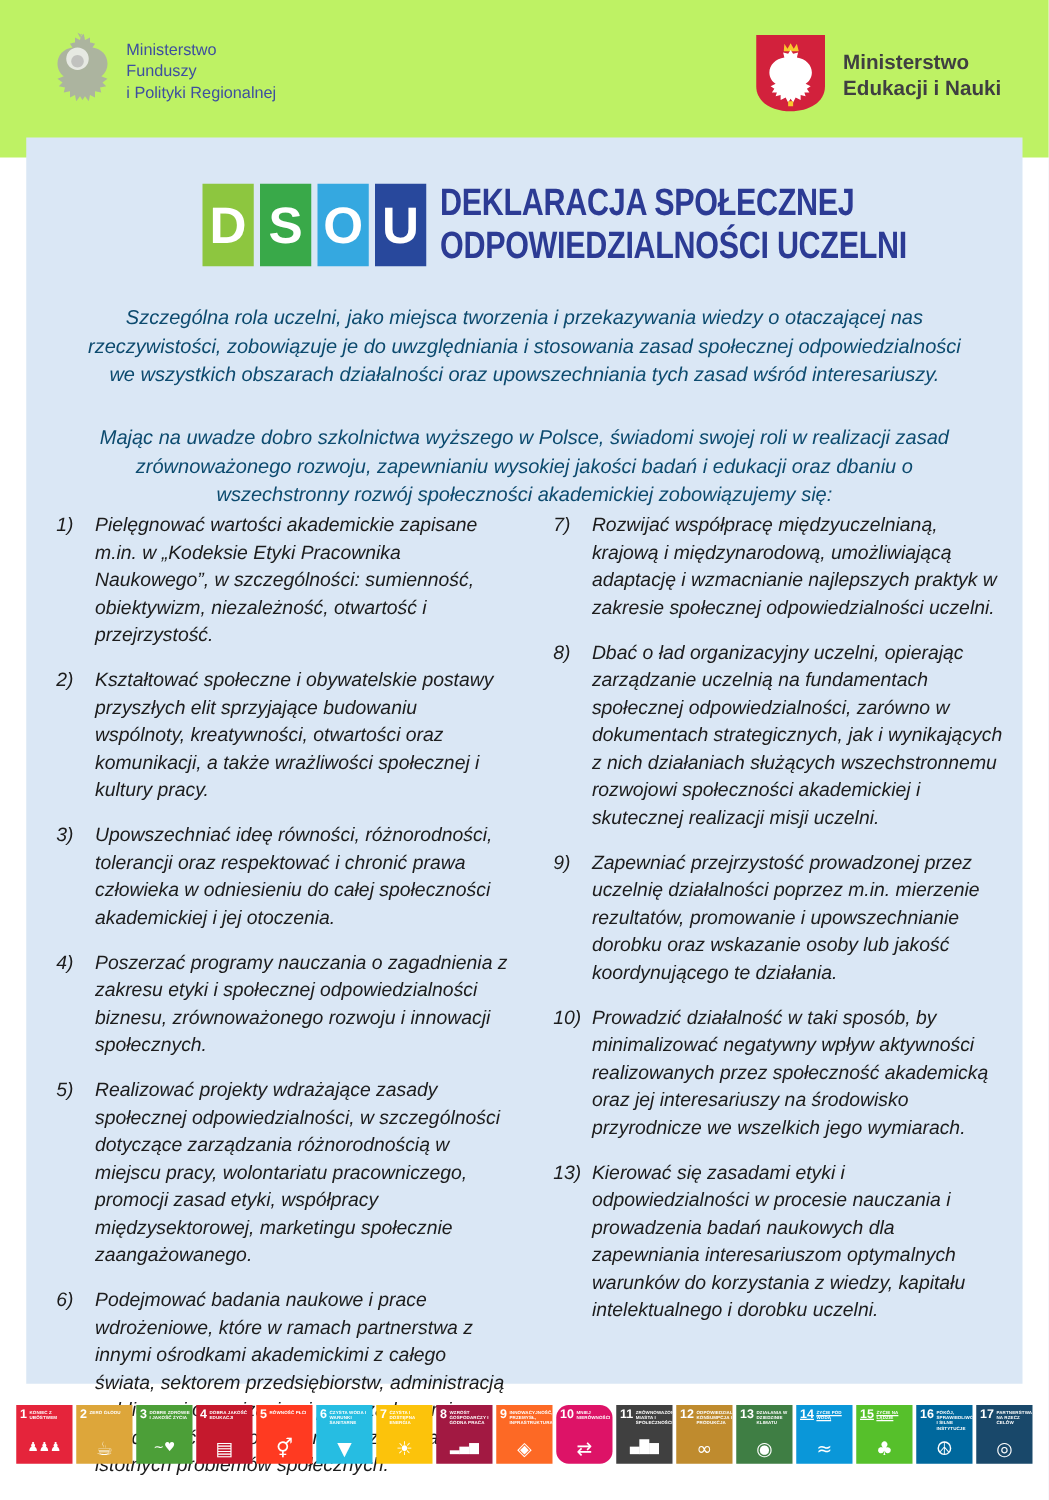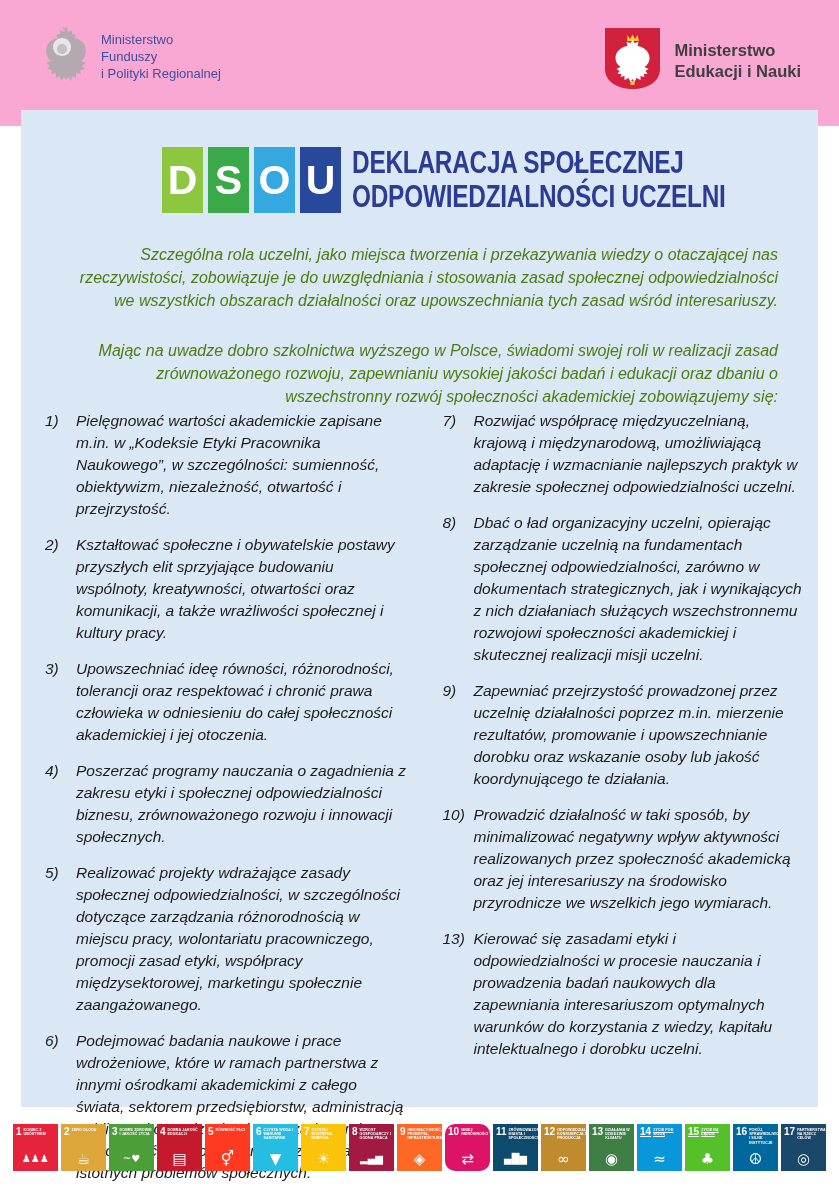--- a/index.html
+++ b/index.html
@@ -2,21 +2,21 @@
 <html lang="pl"><head>
 <meta charset="utf-8">
 <style>
   html,body{margin:0;padding:0;}
   body{
     width:839px;height:1200px;position:relative;background:#ffffff;
     font-family:"Liberation Sans","DejaVu Sans",sans-serif;
     -webkit-font-smoothing:antialiased;overflow:hidden;
   }
   
-  .header{position:absolute;top:0;left:0;width:839px;height:126px;background:#f9a8d4;}
+  .header{position:absolute;top:0;left:0;width:839px;height:126px;background:#bef264;}
   .logo{position:absolute;display:flex;align-items:center;}
   .logo-left{left:36px;top:24px;gap:13px;}
   .logo-left .logo-text{color:#3e4f9f;font-size:13px;line-height:17px;font-weight:500;}
   .logo-right{right:38px;top:27px;gap:13px;}
   .logo-right .logo-text{color:#3f3f41;font-size:16.5px;line-height:21px;font-weight:600;}
   
   .panel{
     position:absolute;left:21px;top:110px;width:797px;height:997px;
     background:#dae7f5;
   }
@@ -27,22 +27,22 @@
     color:#ffffff;font-weight:700;font-size:41px;line-height:41px;
   }
   .banner-title{
     position:absolute;left:331px;top:36px;
     font-weight:700;font-size:30.5px;line-height:33.5px;color:#2c3b94;
     transform:scaleX(0.8);transform-origin:left top;letter-spacing:-0.3px;
     white-space:nowrap;
   }
   
   .intro{
-    position:absolute;left:40px;right:40px;text-align:right;
-    font-style:italic;font-size:16px;line-height:23px;color:#4d7c0f;
+    position:absolute;left:40px;right:40px;text-align:center;
+    font-style:italic;font-size:16px;line-height:23px;color:#0c4a6e;
   }
   .intro-1{top:133px;}
   .intro-2{top:229px;}
   
   .columns{
     position:absolute;left:24px;top:300px;width:761px;
     display:flex;gap:34px;
   }
   .col{flex:1 1 0;}
   .decl-item{
@@ -205,21 +205,21 @@
       </div>
       <div class="sdg-glyph">◈</div>
     </div>
     <div class="sdg-tile" style="background: rgb(221, 19, 103); border-radius: 10px;">
       <div class="sdg-head">
         <span class="sdg-num">10</span>
         <span class="sdg-label">Mniej nierówności</span>
       </div>
       <div class="sdg-glyph">⇄</div>
     </div>
-    <div class="sdg-tile" style="background: #0c4a6e;">
+    <div class="sdg-tile" style="background: #404040;">
       <div class="sdg-head">
         <span class="sdg-num">11</span>
         <span class="sdg-label">Zrównoważone miasta i społeczności</span>
       </div>
       <div class="sdg-glyph small">▄█▆</div>
     </div>
     <div class="sdg-tile" style="background: rgb(191, 139, 46);">
       <div class="sdg-head">
         <span class="sdg-num">12</span>
         <span class="sdg-label">Odpowiedzialna konsumpcja i produkcja</span>

